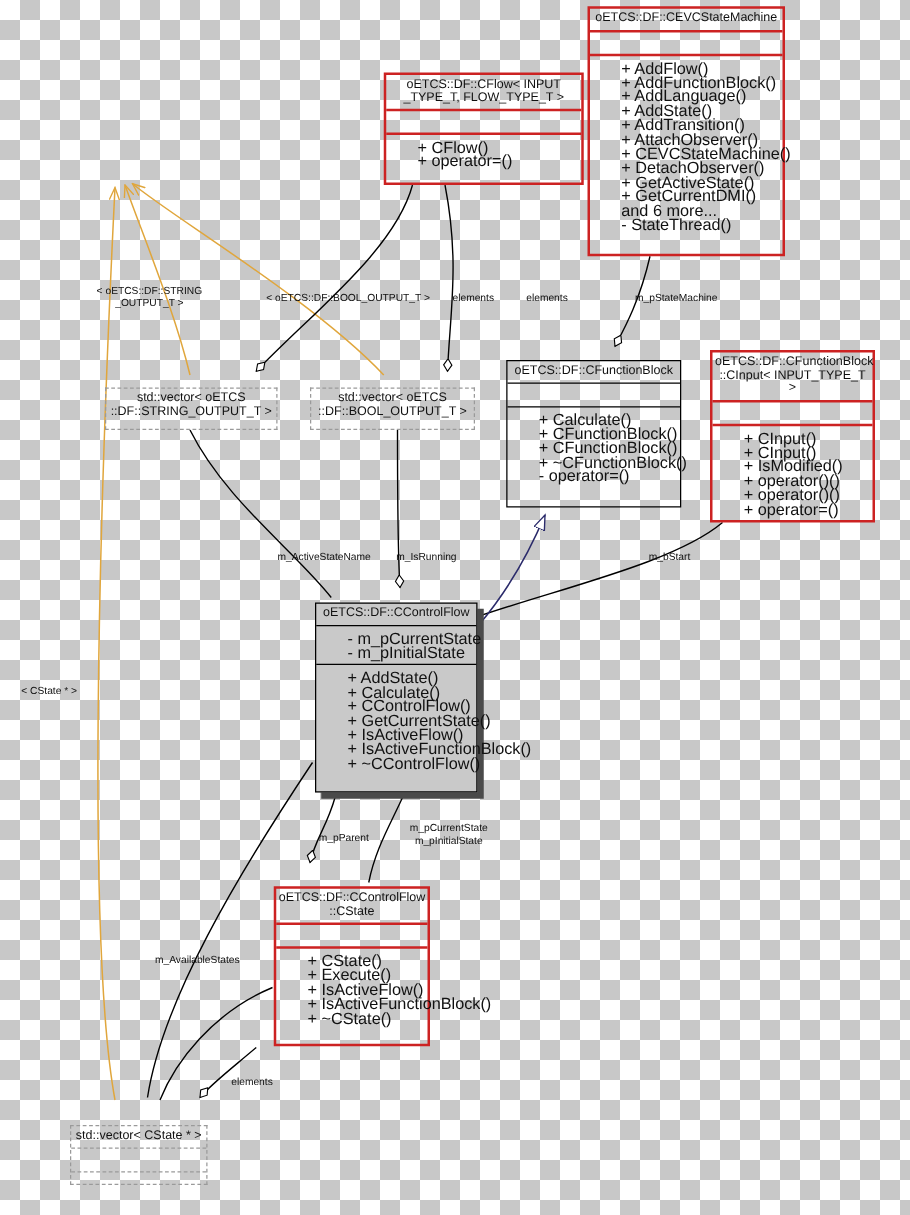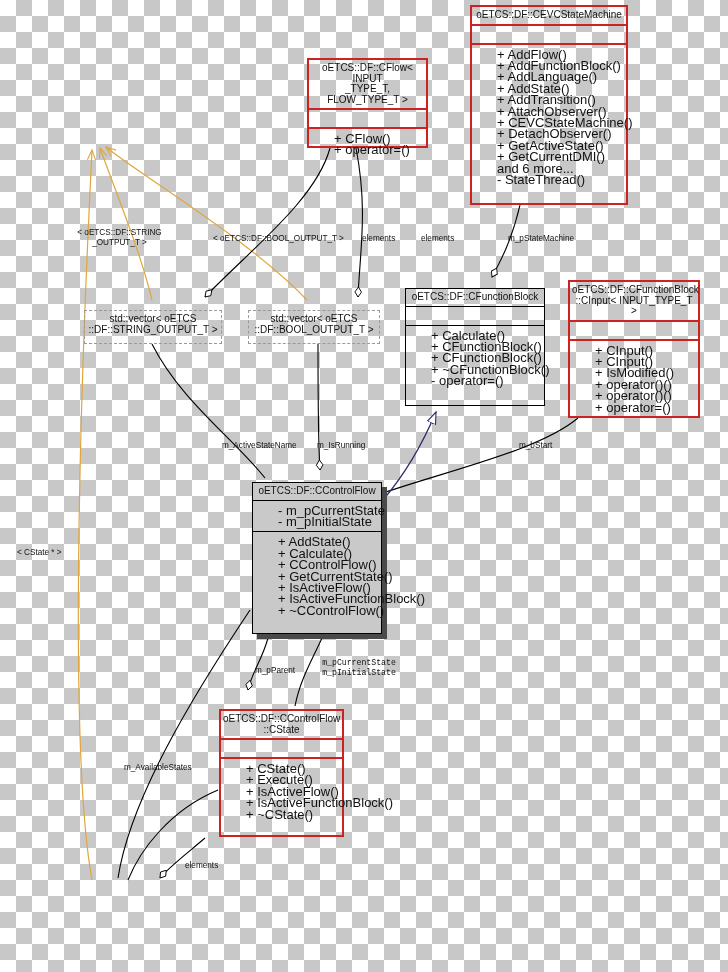--- a/index.html
+++ b/index.html
@@ -110,21 +110,21 @@
     <path d="M322,638 C312,660 300,680 295,706" fill="none" stroke="#000000" stroke-width="1.1"></path>
 
     <path d="M218,790 C170,810 140,850 128,880" fill="none" stroke="#000000" stroke-width="1.1"></path>
 
     <path d="M205,838 C185,855 168,868 160,878" fill="none" stroke="#000000" stroke-width="1.1" marker-end="url(#hollowDiamond)"></path>
 
     <path d="M250,610 C190,700 130,800 118,878" fill="none" stroke="#000000" stroke-width="1.1"></path>
   </svg>
 
 
-  <div class="uml red" style="left:307px;top:58px;width:121px;height:90px;">
+  <div class="uml red" style="left:307px;top:58px;width:160px;height:90px;">
     <div class="sec title">oETCS::DF::CFlow&lt; INPUT
 _TYPE_T, FLOW_TYPE_T &gt;</div>
     <div class="sec empty"></div>
     <div class="sec ops">
       <div class="row">+ CFlow()</div>
       <div class="row">+ operator=()</div>
     </div>
   </div>
 
   <div class="uml red" style="left:470px;top:5px;width:158px;height:200px;">
@@ -205,20 +205,25 @@
     <div class="sec empty"></div>
     <div class="sec ops">
       <div class="row">+ CState()</div>
       <div class="row">+ Execute()</div>
       <div class="row">+ IsActiveFlow()</div>
       <div class="row">+ IsActiveFunctionBlock()</div>
       <div class="row">+ ~CState()</div>
     </div>
   </div>
 
+  <div class="uml ghost" style="left:56px;top:900px;width:110px;height:48px;">
+    <div class="sec title">std::vector&lt; CState * &gt;</div>
+    <div class="sec empty"></div>
+    <div class="sec empty"></div>
+  </div>
 
   <div class="edge-label c" style="left:62px;top:228px;width:115px;">&lt; oETCS::DF::STRING
 _OUTPUT_T &gt;</div>
 
   <div class="edge-label" style="left:192px;top:234px;padding-left:21px;">&lt; oETCS::DF::BOOL_OUTPUT_T &gt;</div>
 
   <div class="edge-label" style="left:362px;top:234px;">elements</div>
 
   <div class="edge-label" style="left:421px;top:234px;">elements</div>
 
@@ -227,20 +232,20 @@
   <div class="edge-label" style="left:222px;top:441px;">m_ActiveStateName</div>
 
   <div class="edge-label" style="left:317px;top:441px;">m_IsRunning</div>
 
   <div class="edge-label" style="left:519px;top:441px;">m_bStart</div>
 
   <div class="edge-label" style="left:17px;top:548px;">&lt; CState * &gt;</div>
 
   <div class="edge-label" style="left:255px;top:666px;">m_pParent</div>
 
-  <div class="edge-label c" style="left:311px;top:658px;width:96px;font-family:Liberation Mono, monospace;">m_pCurrentState
+  <div class="edge-label c" style="left:311px;top:658px;width:96px;">m_pCurrentState
 m_pInitialState</div>
 
   <div class="edge-label" style="left:124px;top:763px;">m_AvailableStates</div>
 
   <div class="edge-label" style="left:185px;top:861px;">elements</div>
 
 </div>
 
 </body></html>

